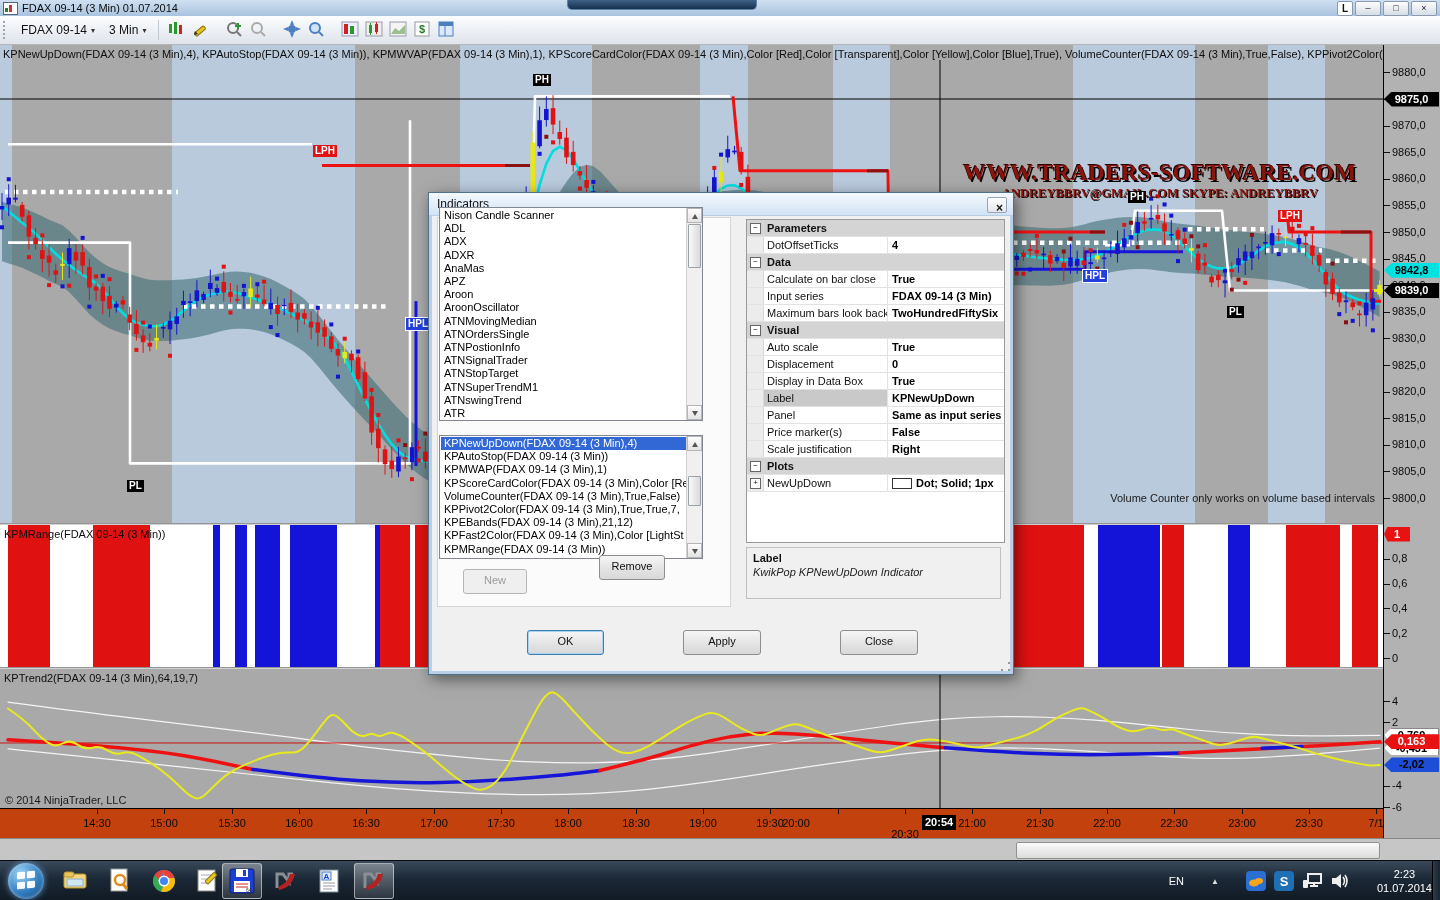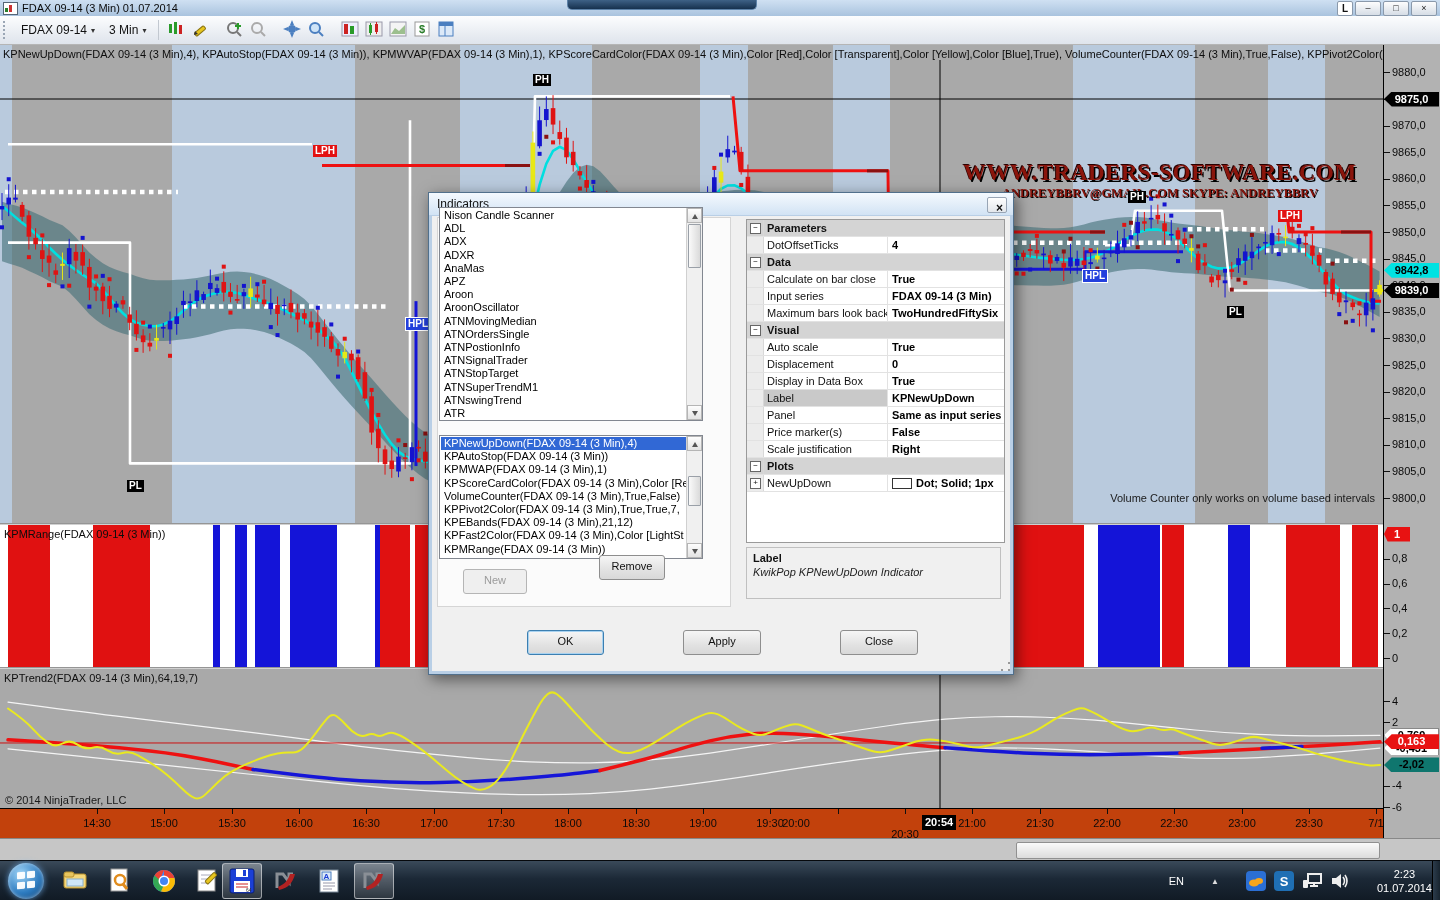--- a/index.html
+++ b/index.html
@@ -41,21 +41,21 @@
   #trend-panel{position:absolute;left:0;top:669px;width:1383px;height:139px;background:#a9a9a9;overflow:hidden;}
   .copyright{position:absolute;left:5px;bottom:2px;font-size:11px;color:#1a1a1a;z-index:3;}
   
   #price-axis{position:absolute;left:1383px;top:44px;width:57px;height:794px;background:#b2b2b2;border-left:1px solid #000;z-index:2;}
   .tick-line{position:absolute;left:0;width:6px;height:1px;background:#111;}
   .tick-lbl{position:absolute;left:8px;font-size:11px;color:#0a0a0a;white-space:nowrap;}
   .pm{position:absolute;left:0;width:55px;height:15px;font-size:11px;font-weight:bold;text-align:center;line-height:15px;clip-path:polygon(0 50%,14% 0,100% 0,100% 100%,14% 100%);z-index:5;}
   .pm.black{background:#000;color:#fff;}
   .pm.cyan{background:#00e2e2;color:#000;}
   .pm.redm{background:#e81212;color:#fff;}
-  .pm.yellowm{background:#0f766e;color:#000;}
+  .pm.yellowm{background:#1d4ed8;color:#000;}
   .pm.whitem{background:#fff;color:#000;}
   #time-axis{position:absolute;left:0;top:808px;width:1383px;height:30px;background:#c2410c;border-top:1px solid #000;z-index:2;}
   .ta-tick{position:absolute;top:0;width:1px;height:5px;background:#111;}
   .ta-lbl{position:absolute;top:8px;font-size:11px;color:#0a0a0a;transform:translateX(-50%);}
   .ta-badge{position:absolute;top:6px;background:#000;color:#fff;font-size:11px;font-weight:bold;padding:0 3px;line-height:15px;z-index:3;}
   #scroll-row{position:absolute;left:0;top:838px;width:1440px;height:22px;background:#c6c6c6;border-top:1px solid #888;z-index:2;}
   .hthumb{position:absolute;left:1016px;top:3px;width:362px;height:15px;background:linear-gradient(#fafafa,#dcdcdc);border:1px solid #909090;border-radius:2px;}
   
   #dialog{position:absolute;left:428px;top:192px;width:584px;height:481px;z-index:20;background:#f0f0f0;border:1px solid #51708c;box-shadow:3px 4px 14px rgba(0,0,0,.5);outline:3px solid #b9cfe6;outline-offset:-4px;}
   .dlg-title{position:absolute;left:0;top:0;width:100%;height:22px;background:linear-gradient(#f4f9fe,#d2e3f4);border-bottom:1px solid #b9cfe6;}

